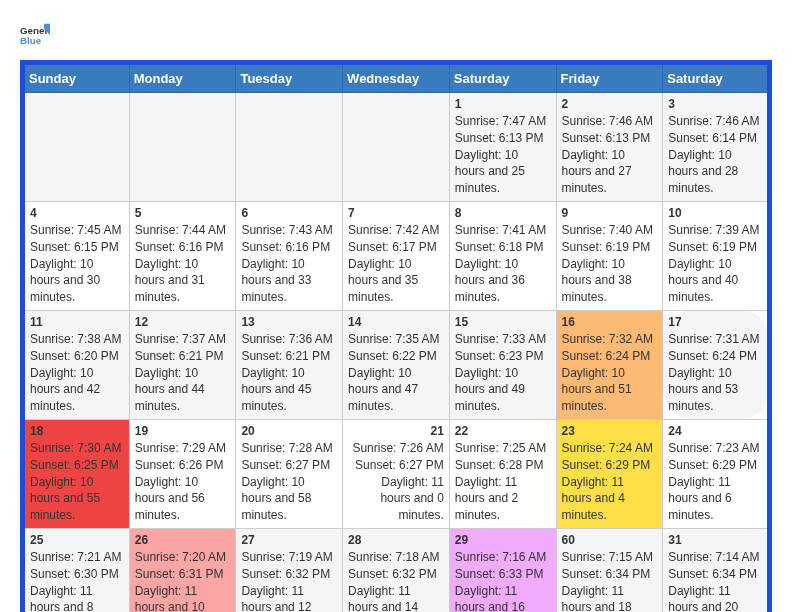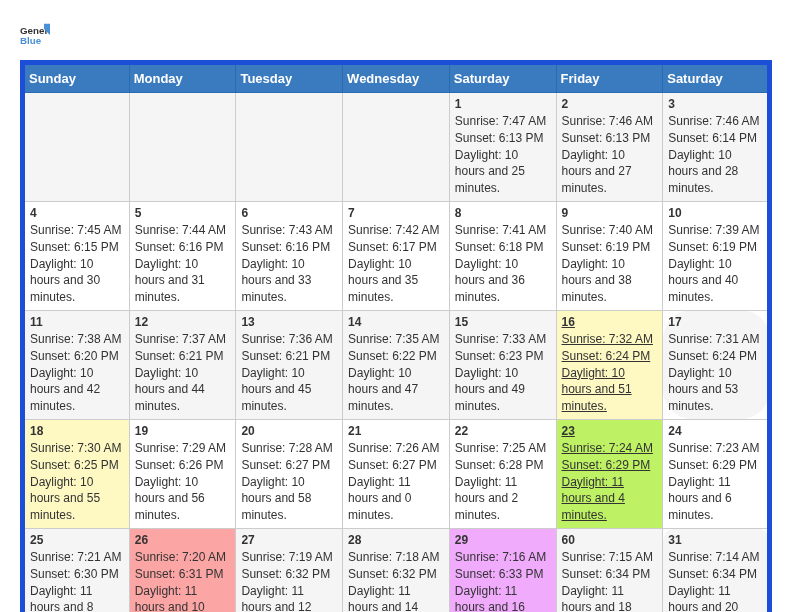--- a/index.html
+++ b/index.html
@@ -175,51 +175,51 @@
           <div class="day-info">Sunrise: 7:36 AM<br>Sunset: 6:21 PM<br>Daylight: 10 hours and 45 minutes.</div>
         </td>
         <td style="background-color: rgb(245, 245, 245);">
           <span class="day-number">14</span>
           <div class="day-info">Sunrise: 7:35 AM<br>Sunset: 6:22 PM<br>Daylight: 10 hours and 47 minutes.</div>
         </td>
         <td style="background-color: rgb(245, 245, 245);">
           <span class="day-number">15</span>
           <div class="day-info">Sunrise: 7:33 AM<br>Sunset: 6:23 PM<br>Daylight: 10 hours and 49 minutes.</div>
         </td>
-        <td style="background-color: #fef9c3; text-decoration: underline;">
+        <td style="background-color: #fdba74;">
           <span class="day-number">16</span>
           <div class="day-info">Sunrise: 7:32 AM<br>Sunset: 6:24 PM<br>Daylight: 10 hours and 51 minutes.</div>
         </td>
         <td style="background-color: rgb(245, 245, 245); border-radius: 29px;">
           <span class="day-number">17</span>
           <div class="day-info">Sunrise: 7:31 AM<br>Sunset: 6:24 PM<br>Daylight: 10 hours and 53 minutes.</div>
         </td>
       </tr>
       <tr>
-        <td style="background-color: #fef9c3;">
+        <td style="background-color: #ef4444;">
           <span class="day-number">18</span>
           <div class="day-info">Sunrise: 7:30 AM<br>Sunset: 6:25 PM<br>Daylight: 10 hours and 55 minutes.</div>
         </td>
         <td style="background-color: rgb(255, 255, 255);">
           <span class="day-number">19</span>
           <div class="day-info">Sunrise: 7:29 AM<br>Sunset: 6:26 PM<br>Daylight: 10 hours and 56 minutes.</div>
         </td>
         <td style="background-color: rgb(255, 255, 255);">
           <span class="day-number">20</span>
           <div class="day-info">Sunrise: 7:28 AM<br>Sunset: 6:27 PM<br>Daylight: 10 hours and 58 minutes.</div>
         </td>
-        <td style="background-color: rgb(255, 255, 255);">
+        <td style="background-color: rgb(255, 255, 255); text-align: right;">
           <span class="day-number">21</span>
           <div class="day-info">Sunrise: 7:26 AM<br>Sunset: 6:27 PM<br>Daylight: 11 hours and 0 minutes.</div>
         </td>
         <td style="background-color: rgb(255, 255, 255);">
           <span class="day-number">22</span>
           <div class="day-info">Sunrise: 7:25 AM<br>Sunset: 6:28 PM<br>Daylight: 11 hours and 2 minutes.</div>
         </td>
-        <td style="background-color: #bef264; text-decoration: underline;">
+        <td style="background-color: #fde047;">
           <span class="day-number">23</span>
           <div class="day-info">Sunrise: 7:24 AM<br>Sunset: 6:29 PM<br>Daylight: 11 hours and 4 minutes.</div>
         </td>
         <td style="background-color: rgb(255, 255, 255);">
           <span class="day-number">24</span>
           <div class="day-info">Sunrise: 7:23 AM<br>Sunset: 6:29 PM<br>Daylight: 11 hours and 6 minutes.</div>
         </td>
       </tr>
       <tr>
         <td style="background-color: rgb(245, 245, 245);">

